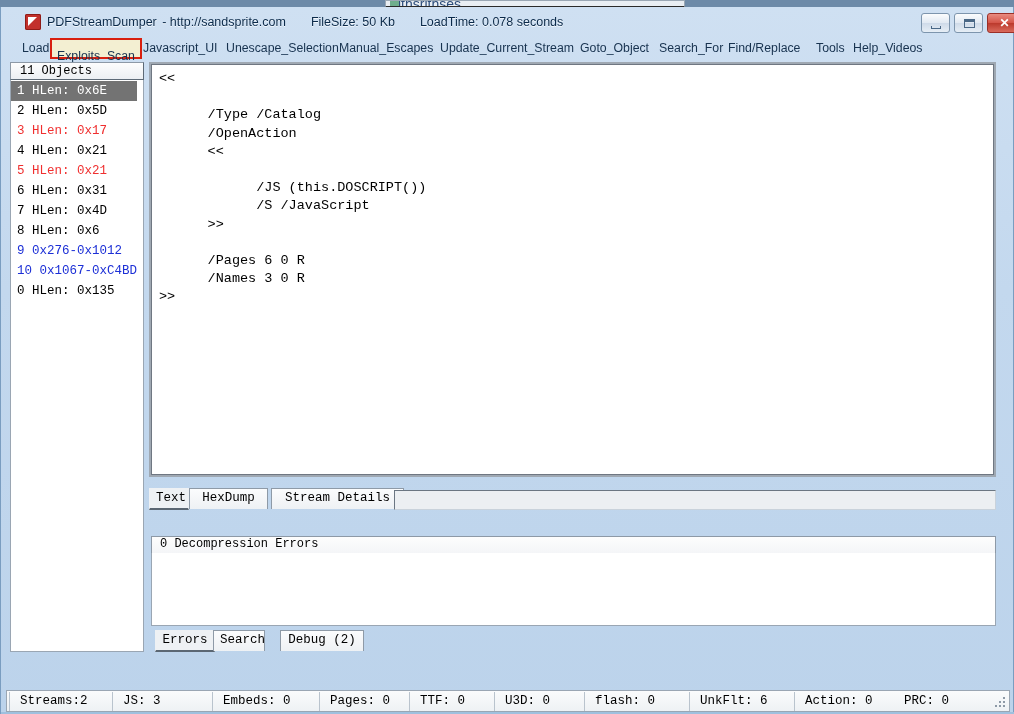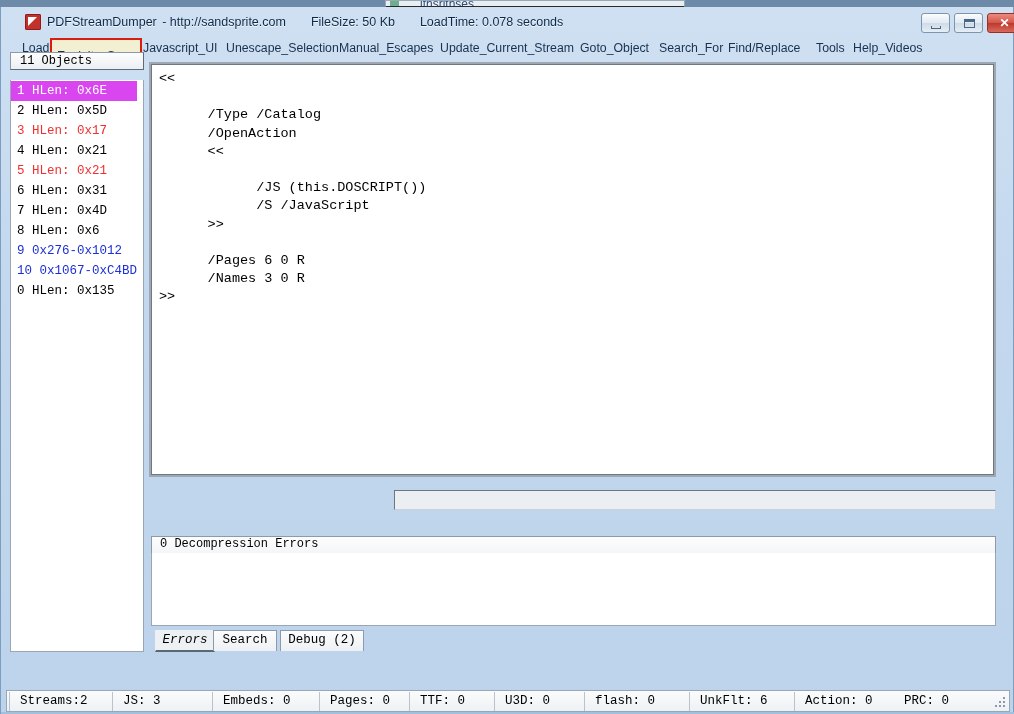--- a/index.html
+++ b/index.html
@@ -32,24 +32,24 @@
     position: absolute;
     left: 385px; top: 0;
     width: 300px; height: 8px;
     background: #e9eef3;
     border: 1px solid #9aa7b4;
     border-bottom: 2px solid #2a2a2a;
     box-sizing: border-box;
     overflow: hidden;
   }
   #bg-window-sliver .sliver-text {
-    font-size: 12px;
+    font-size: 14px;
     color: #2d4d7a;
     line-height: 7px;
-    padding-left: 34px;
+    padding-left: 12px;
     white-space: nowrap;
   }
   #bg-window-sliver .sliver-ico {
     position: absolute;
     left: 4px; top: 0px;
     width: 9px; height: 7px;
     background: #6fae8d;
   }
 
   
@@ -153,21 +153,21 @@
     top: 0px;
     height: 21px;
     line-height: 17px;
     padding: 8px 5px;
     box-sizing: border-box;
   }
 
   
   #objects-header {
     position: absolute;
-    left: 9px; top: 45px;
+    left: 9px; top: 55px;
     width: 134px; height: 18px;
     background: linear-gradient(to bottom,#fdfdfd 0%, #eceff3 100%);
     border: 1px solid #8d99a6;
     border-right-color: #5d6a77;
     border-bottom-color: #5d6a77;
     box-sizing: border-box;
     font-family: "Liberation Mono", monospace;
     font-size: 12px;
     line-height: 16px;
     color: #000;
@@ -187,21 +187,21 @@
   .obj-row {
     height: 20px;
     line-height: 20px;
     font-family: "Liberation Mono", monospace;
     font-size: 12.5px;
     padding-left: 6px;
     white-space: nowrap;
     color: #000;
   }
   .obj-row.sel {
-    background: #d946ef;
+    background: #737373;
     color: #ffffff;
     width: 120px;
   }
   .obj-row.red  { color: #ef2f2f; }
   .obj-row.blue { color: #1c2fd6; }
 
   
   #text-view-outer {
     position: absolute;
     left: 148px; top: 55px;
@@ -420,28 +420,33 @@
 
             /JS (this.DOSCRIPT())
             /S /JavaScript
       &gt;&gt;
 
       /Pages 6 0 R
       /Names 3 0 R
 &gt;&gt;</div>
   </div>
 
+  <div id="tabs-main">
+      <div class="tab active" style="left: 0px; width: 40px;">Text</div>
+      <div class="tab" style="left: 40px; width: 79px;">HexDump</div>
+      <div class="tab" style="left: 122px; width: 133px;">Stream Details</div>
+    </div>
   <div id="tab-filter-box" title=""></div>
 
   <div id="errors-header">0 Decompression Errors</div>
   <div id="errors-body"></div>
 
   <div id="tabs-bottom">
-      <div class="tab active" style="left: 2px; width: 60px; font-style: italic;">Errors</div>
-      <div class="tab" style="left: 60px; width: 64px;">Search</div>
+      <div class="tab active" style="left: 2px; width: 60px;">Errors</div>
+      <div class="tab" style="left: 60px; width: 52px;">Search</div>
       <div class="tab" style="left: 127px; width: 84px;">Debug (2)</div>
     </div>
 
   <div id="bottom-bar">
     
     
     
     
     
     

